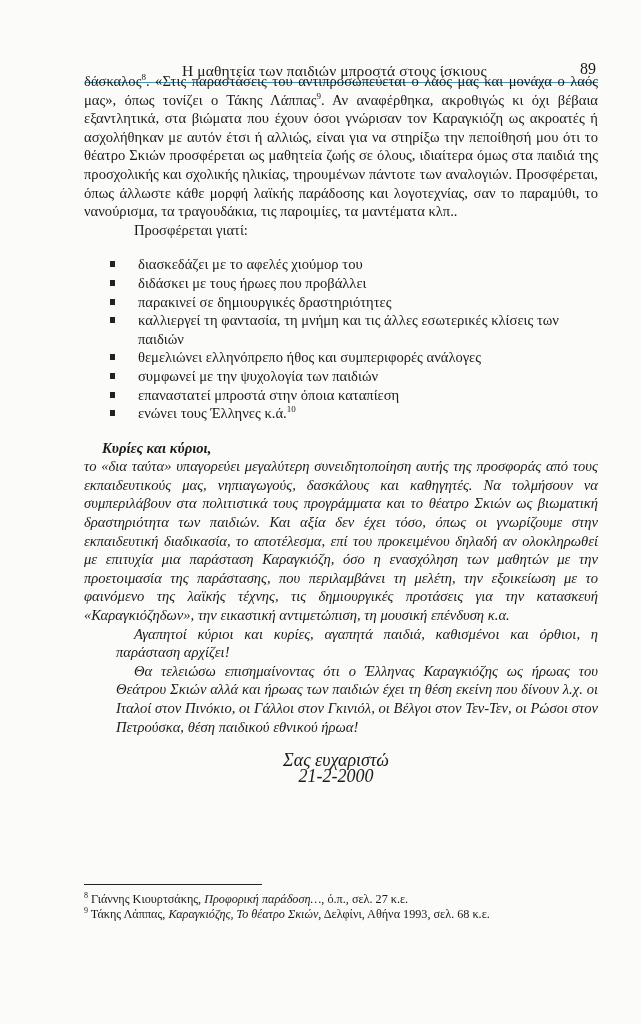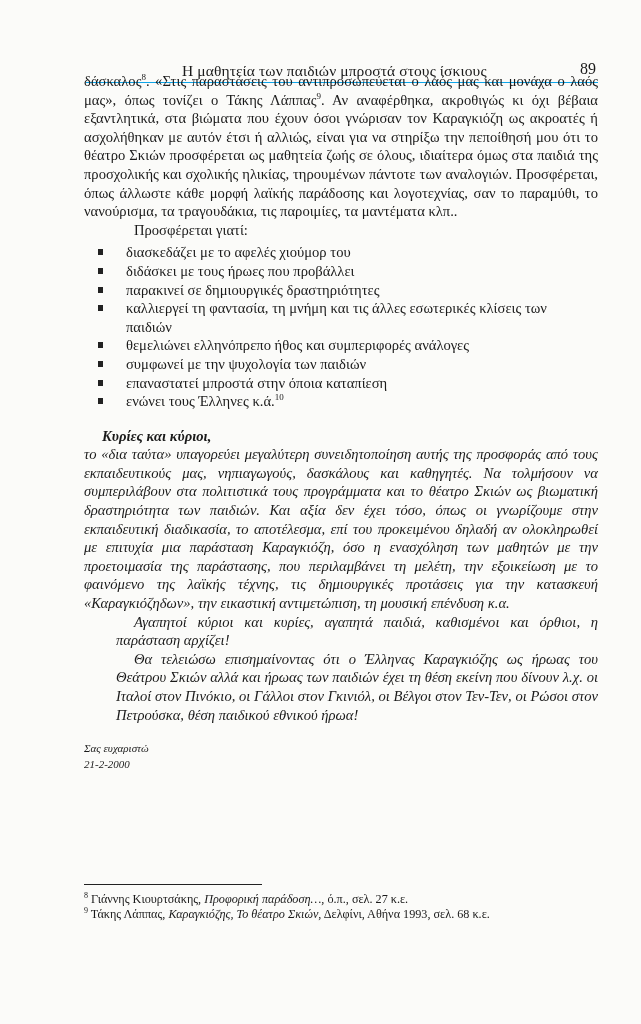--- a/index.html
+++ b/index.html
@@ -11,28 +11,28 @@
   .running-head {
     position: absolute; top: 60px; left: 0; width: 512px; height: 22px;
     border-bottom: 1px solid #0ea5e9;
   }
   .running-head .title { position: absolute; left: 96px; top: 2px; font-size: 15.5px; letter-spacing: 0.1px; }
   .running-head .folio { position: absolute; right: 2px; top: 0px; font-size: 16px; }
   .body-text { position: absolute; top: 72px; left: -2px; width: 514px; font-size: 14.6px; line-height: 18.6px; }
   p { margin: 0; text-align: justify; text-align-last: left; }
   .indent { text-indent: 18px; margin-left: 32px; }
   sup { font-size: 9px; line-height: 0; vertical-align: super; }
-  ul.bullets { list-style: none; margin: 4px; padding: 0; }
+  ul.bullets { list-style: none; margin: 16px; padding: 0; }
   ul.bullets li { position: relative; padding-left: 38px; }
   ul.bullets li::before {
     content: ""; position: absolute; left: 10px; top: 6px; width: 5px; height: 6px; background: #222;
   }
   .address { margin-top: 16px; font-weight: bold; font-style: italic; text-indent: 18px; }
   .speech { font-style: italic; }
-  .signoff { text-align: left; font-style: italic; font-size: 11px; line-height: 16px; margin-top: 16px; padding-right: 10px; }
+  .signoff { text-align: center; font-style: italic; font-size: 18px; line-height: 16px; margin-top: 16px; padding-right: 10px; }
   .rule { position: absolute; top: 884px; left: -2px; width: 178px; border-top: 1px solid #222; }
   .footnotes { position: absolute; top: 892px; left: -2px; width: 514px; font-size: 12.2px; line-height: 15px; }
   .footnotes sup { font-size: 8px; }
   .it { font-style: italic; }
 </style>
 </head>
 <body>
 
 <div class="page">
 

